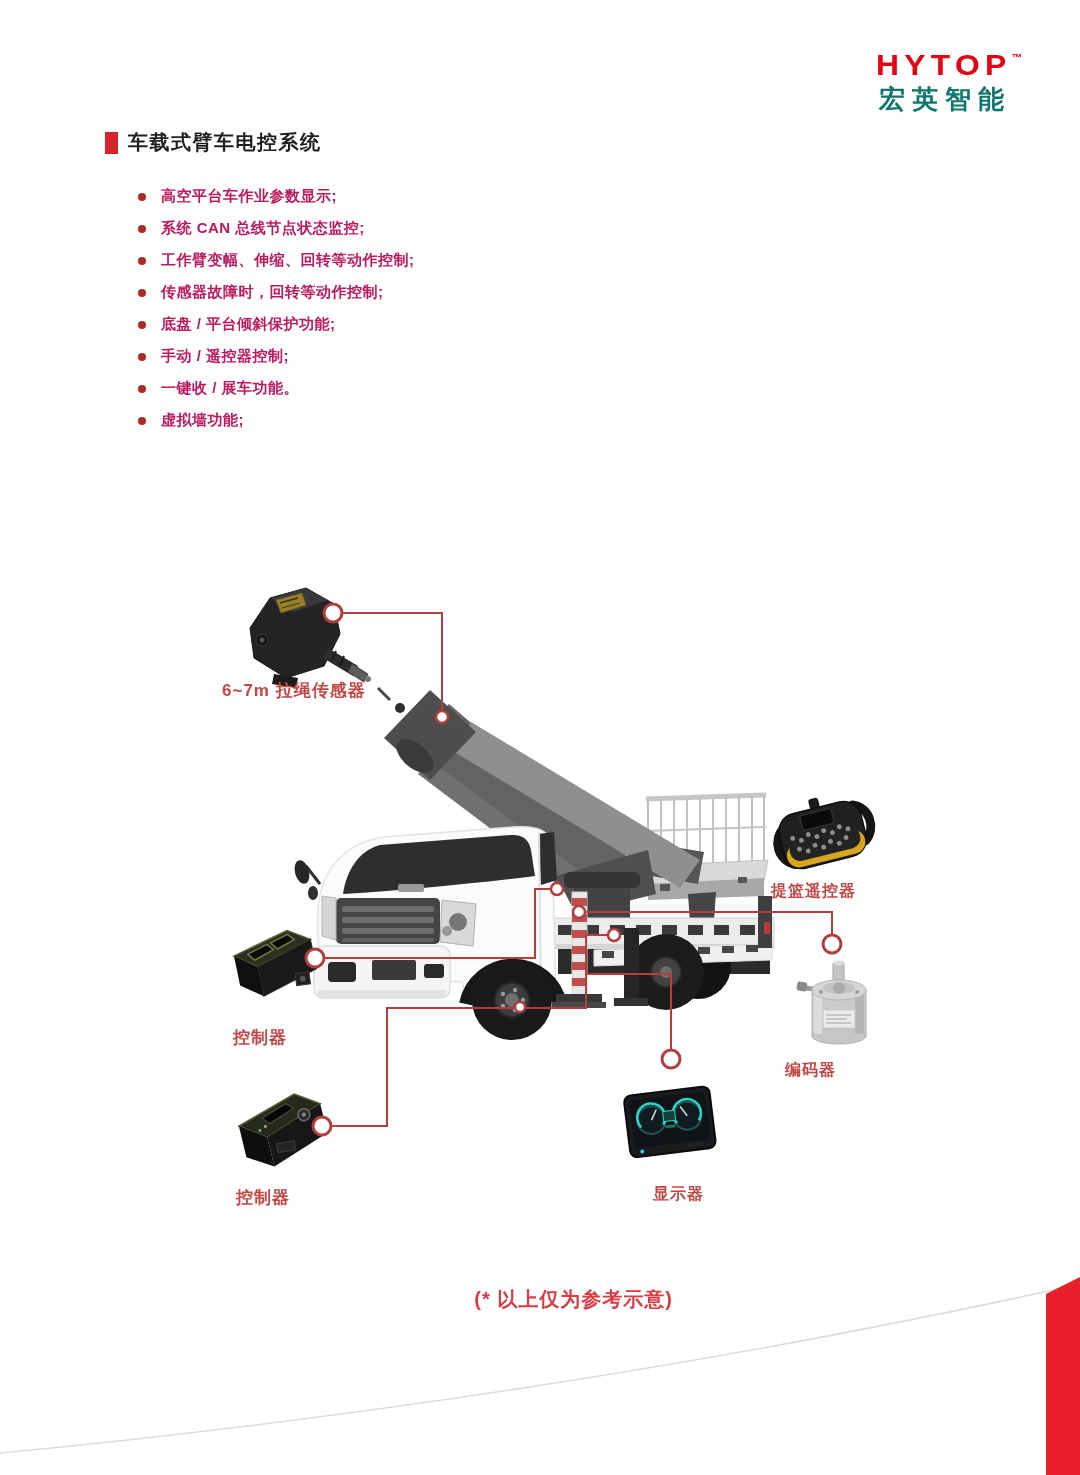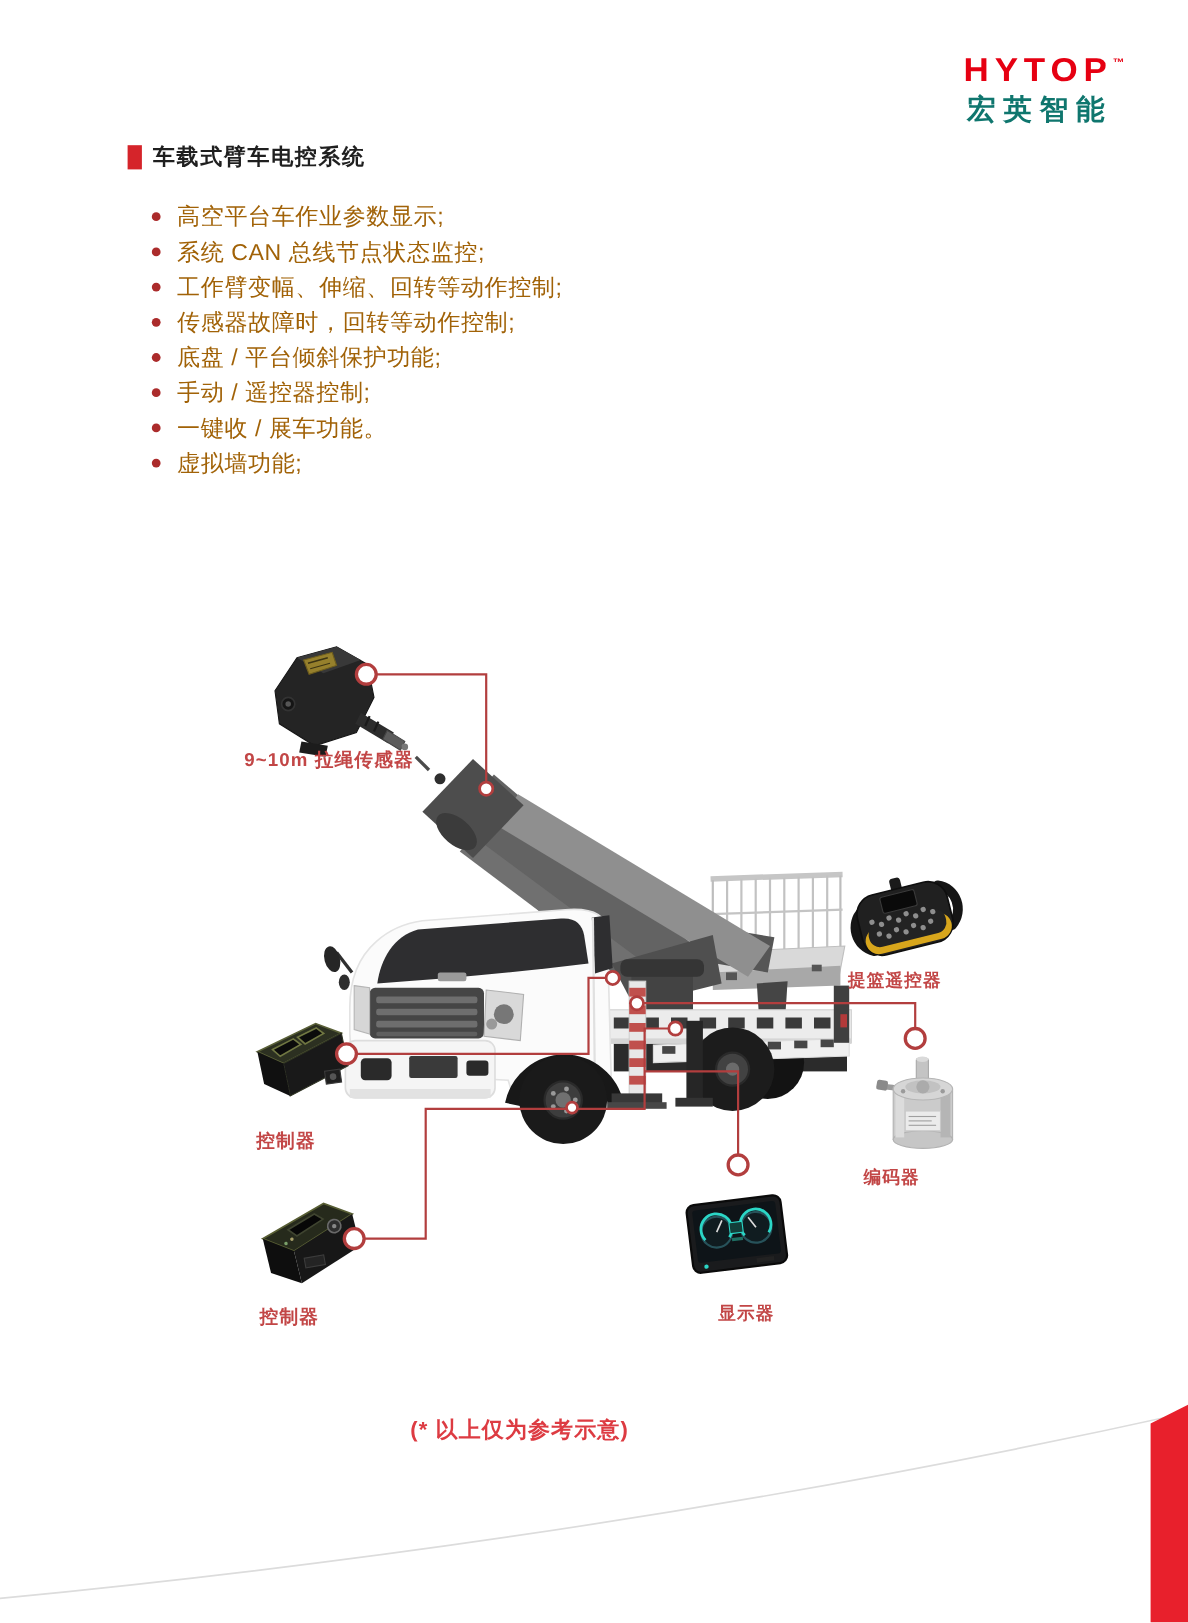--- a/index.html
+++ b/index.html
@@ -12,39 +12,39 @@
   .logo{position:absolute;top:50px;right:66px;text-align:center;line-height:1;}
   .logo .brand{
     font-size:30px;font-weight:800;color:#e60012;letter-spacing:5px;
     transform:scaleX(1.06);transform-origin:left;white-space:nowrap;
   }
   .logo .tm{font-size:10px;vertical-align:14px;letter-spacing:0;color:#e60012;font-weight:700;}
   .logo .sub{
     margin-top:6px;font-size:26px;font-weight:700;color:#0f766e;letter-spacing:7px;white-space:nowrap;
   }
   
-  .sec-title{position:absolute;left:116px;top:129px;display:flex;align-items:center;}
+  .sec-title{position:absolute;left:105px;top:129px;display:flex;align-items:center;}
   .sec-bar{width:13px;height:22px;background:#d5242a;margin-right:10px;}
   .sec-text{font-size:20px;font-weight:700;color:#1f1f1f;letter-spacing:1.5px;white-space:nowrap;}
   
   .features{position:absolute;left:138px;top:188px;margin:0;padding:0;list-style:none;}
   .feature-item{display:flex;align-items:center;margin:0 0 15px 0;height:17px;}
   .bullet-dot{width:8px;height:8px;border-radius:50%;background:#ab2b2b;margin-right:15px;flex:0 0 auto;}
-  .feature-text{font-size:21px;color:#a16207;letter-spacing:0.5px;white-space:nowrap;}
+  .feature-text{font-size:15px;color:#be185d;letter-spacing:0.5px;white-space:nowrap;font-weight:bold;}
   
   .lbl{position:absolute;color:#c24646;font-weight:700;font-size:16px;letter-spacing:1px;white-space:nowrap;}
   .lbl-rope{left:222px;top:679px;font-size:17px;}
   .lbl-remote{left:771px;top:881px;}
   .lbl-ctrl-top{left:233px;top:1026px;font-size:17px;}
   .lbl-encoder{left:785px;top:1060px;}
   .lbl-ctrl-bottom{left:236px;top:1186px;font-size:17px;}
   .lbl-display{left:653px;top:1184px;}
   
   .note{
-    position:absolute;left:373px;top:1286px;width:300px;text-align:left;
+    position:absolute;left:373px;top:1286px;width:300px;text-align:right;
     color:#dd3b42;font-size:20px;font-weight:700;letter-spacing:1px;white-space:nowrap;
   }
   
   #diagram-svg{position:absolute;left:0;top:0;pointer-events:none;}
 </style>
 </head>
 <body>
 
 <svg id="diagram-svg" width="1080" height="1475" viewBox="0 0 1080 1475">
 
@@ -344,20 +344,20 @@
     <li class="feature-item">
       <span class="bullet-dot"></span>
       <span class="feature-text">一键收 / 展车功能。</span>
     </li>
     <li class="feature-item">
       <span class="bullet-dot"></span>
       <span class="feature-text">虚拟墙功能;</span>
     </li>
   </ul>
 
-<div class="lbl lbl-rope">9~10m 拉绳传感器</div>
+<div class="lbl lbl-rope">6~7m 拉绳传感器</div>
 <div class="lbl lbl-remote">提篮遥控器</div>
 <div class="lbl lbl-ctrl-top">控制器</div>
 <div class="lbl lbl-encoder">编码器</div>
 <div class="lbl lbl-ctrl-bottom">控制器</div>
 <div class="lbl lbl-display">显示器</div>
 
 <div class="note">(* 以上仅为参考示意)</div>
 
 </body></html>

